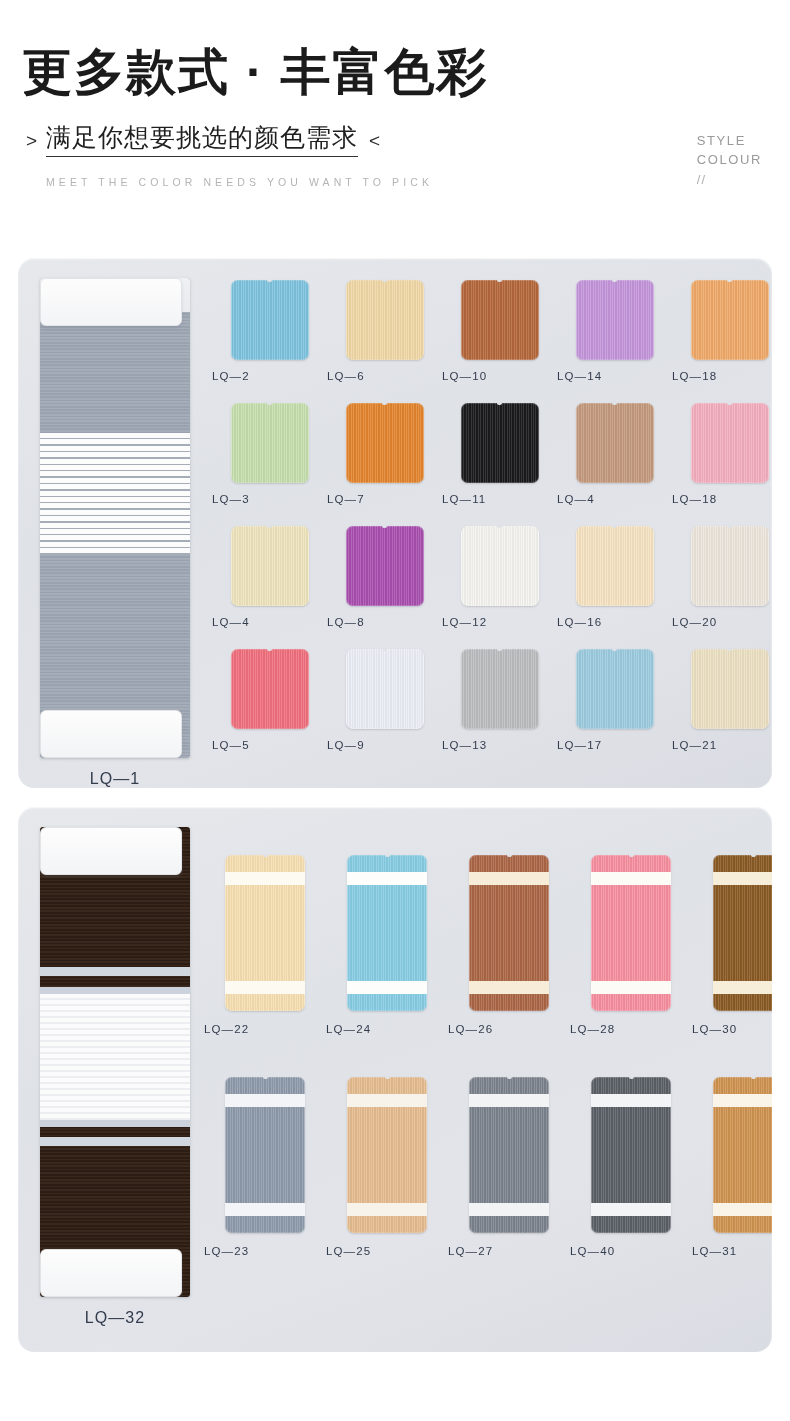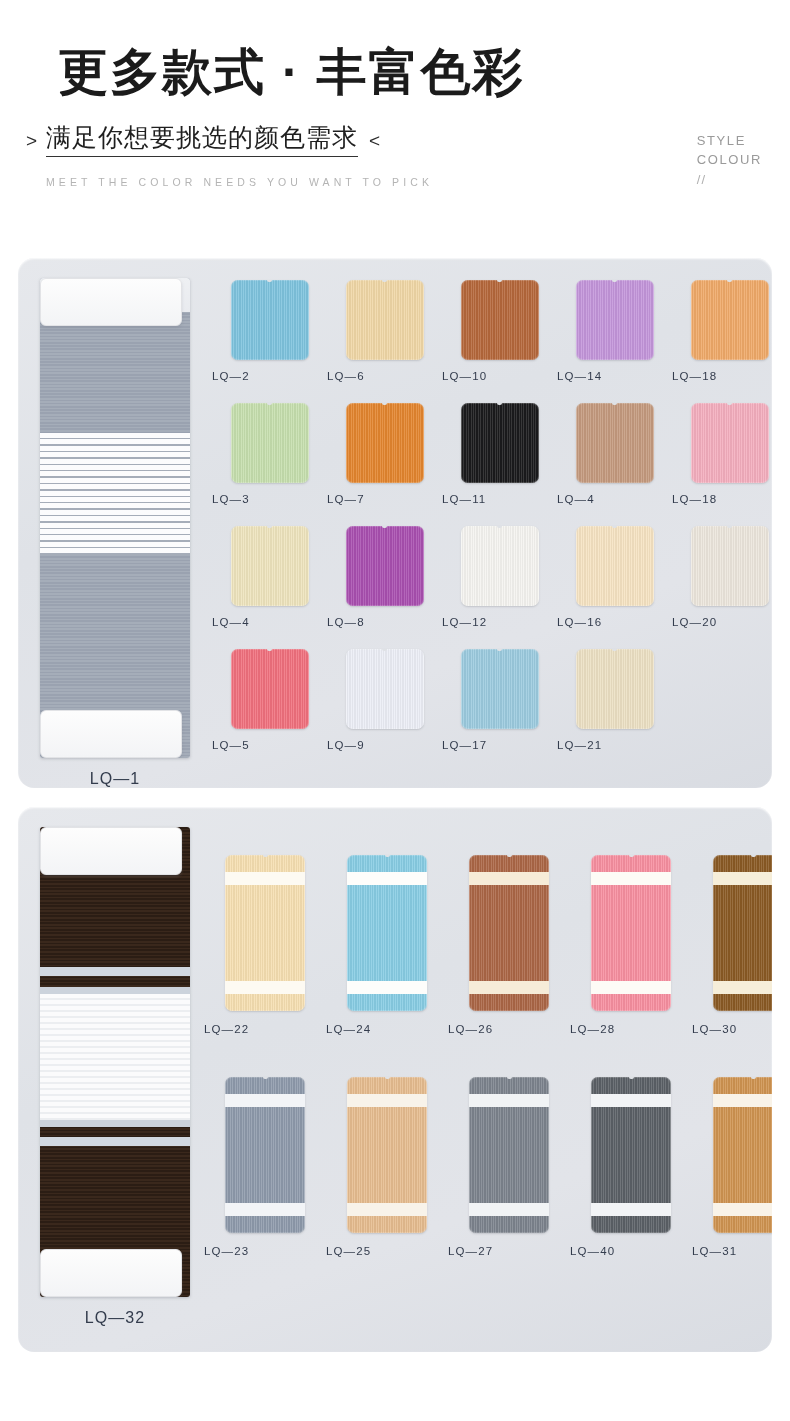--- a/index.html
+++ b/index.html
@@ -10,21 +10,21 @@
   }
   body { width: 790px; height: 1421px; overflow: hidden; position: relative; }
 
   
   .header { position: relative; padding: 44px 0 0 0; height: 250px; }
   .title-main {
     font-size: 50px;
     font-weight: 700;
     color: #1b1b1b;
     letter-spacing: 2px;
-    padding-left: 58px;
+    padding-left: 22px;
     line-height: 1.15;
     white-space: nowrap;
   }
   .sub-row {
     display: flex;
     align-items: center;
     padding-left: 26px;
     margin-top: 22px;
     height: 34px;
   }
@@ -369,20 +369,26 @@
         </div>
         <div class="lbl">LQ—5</div>
       </div>
       <div class="cell">
         <div class="sw" style="background: rgb(236, 238, 246);">
           <div class="nick"></div>
         </div>
         <div class="lbl">LQ—9</div>
       </div>
       <div class="cell">
+        <div class="sw" style="background: rgb(188, 189, 191);">
+          <div class="nick"></div>
+        </div>
+        <div class="lbl">LQ—13</div>
+      </div>
+      <div class="cell">
         <div class="sw" style="background: rgb(156, 203, 223);">
           <div class="nick"></div>
         </div>
         <div class="lbl">LQ—17</div>
       </div>
       <div class="cell">
         <div class="sw" style="background: rgb(236, 224, 195);">
           <div class="nick"></div>
         </div>
         <div class="lbl">LQ—21</div>

